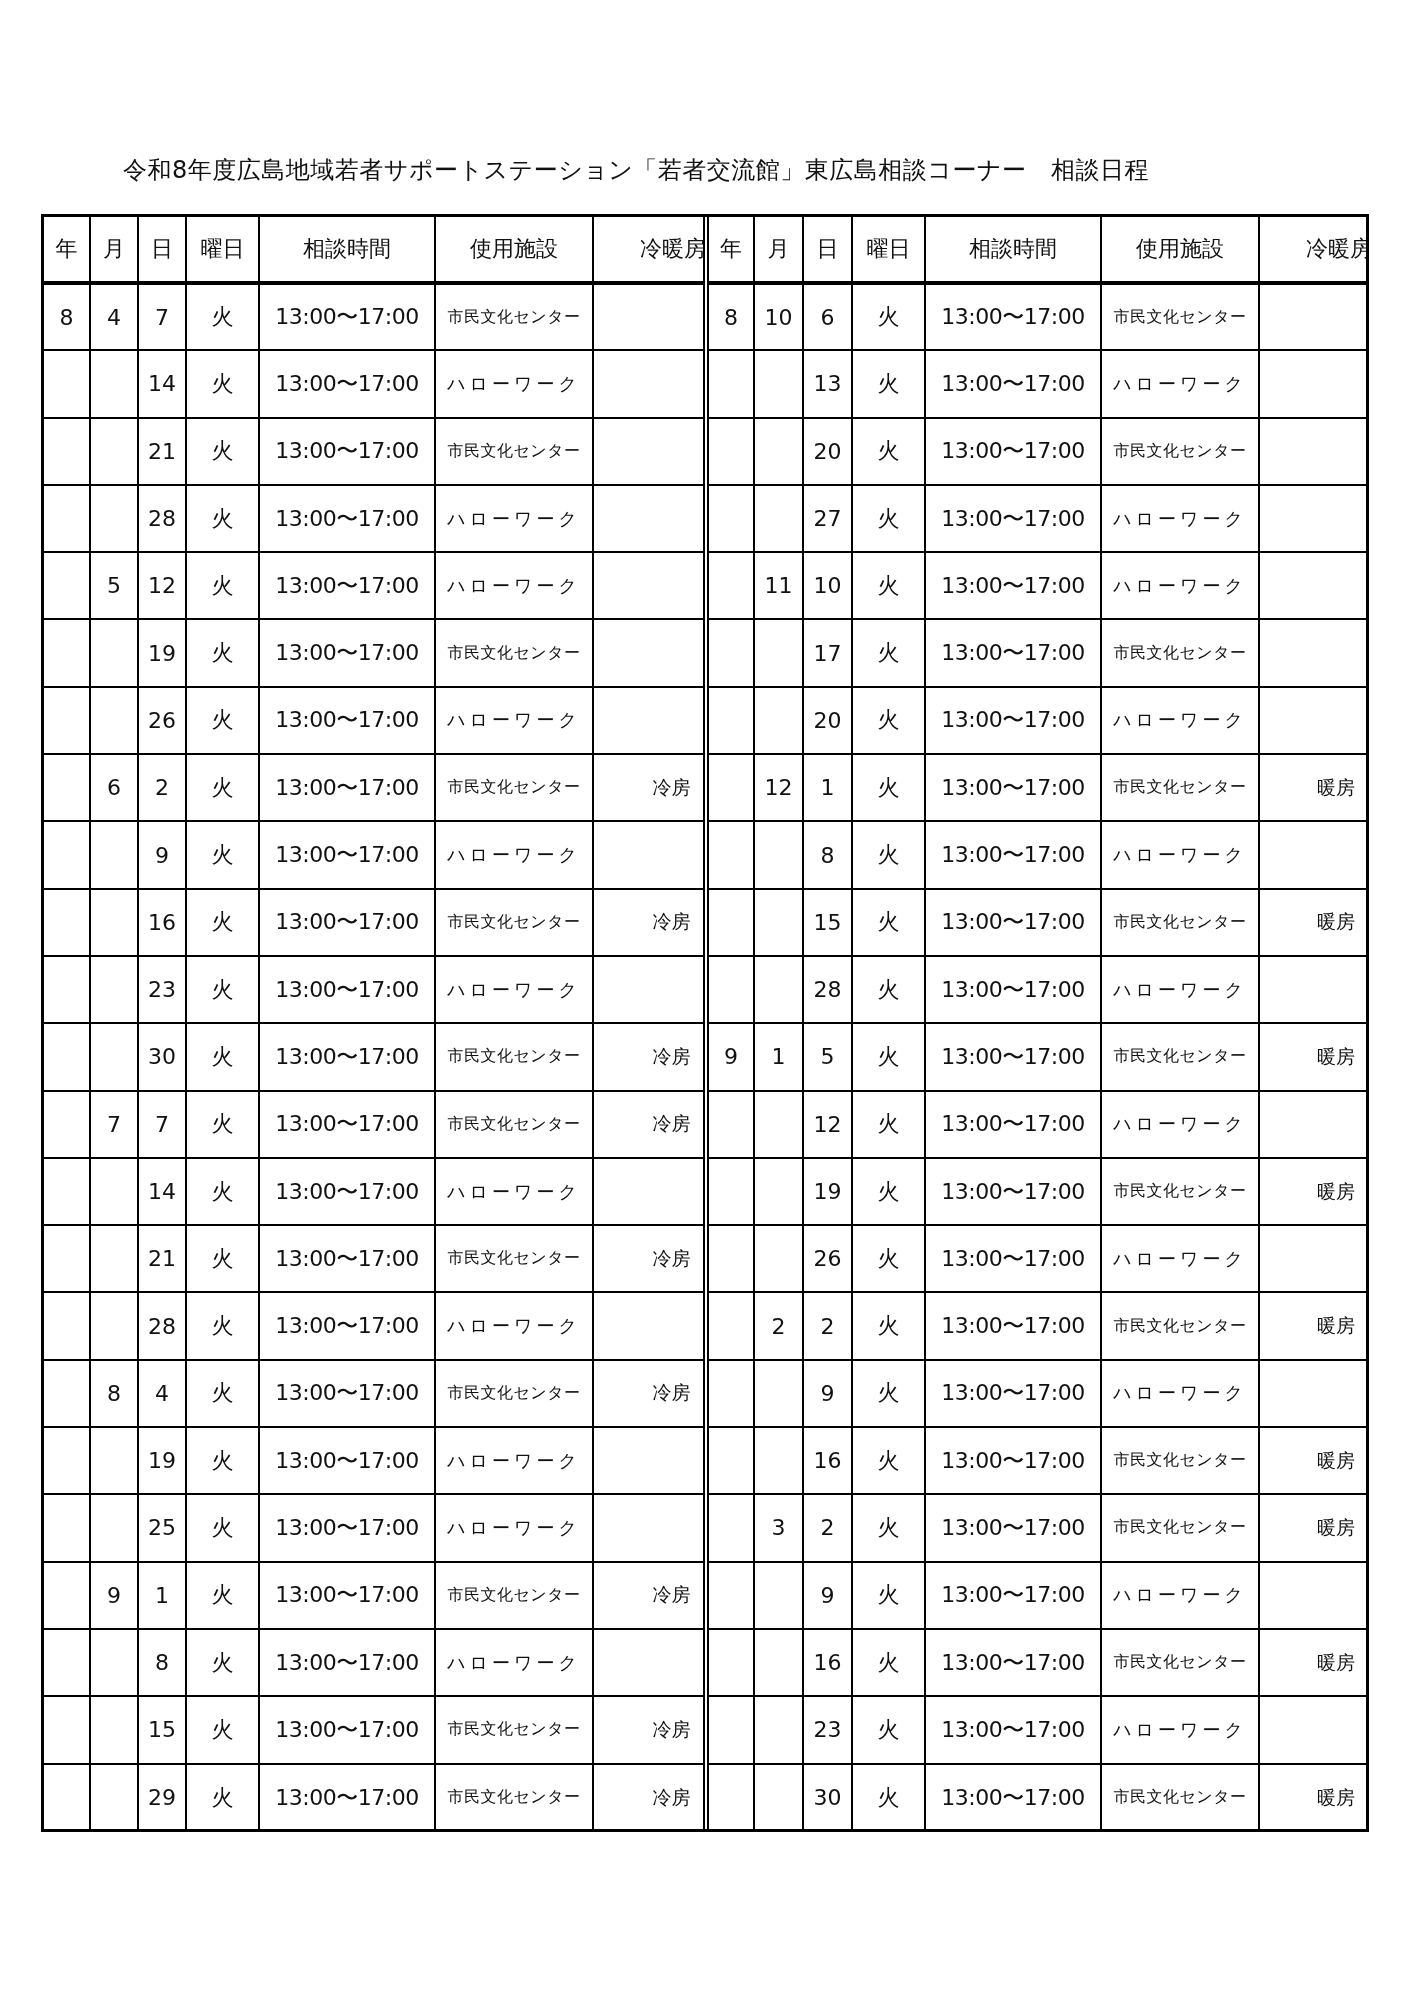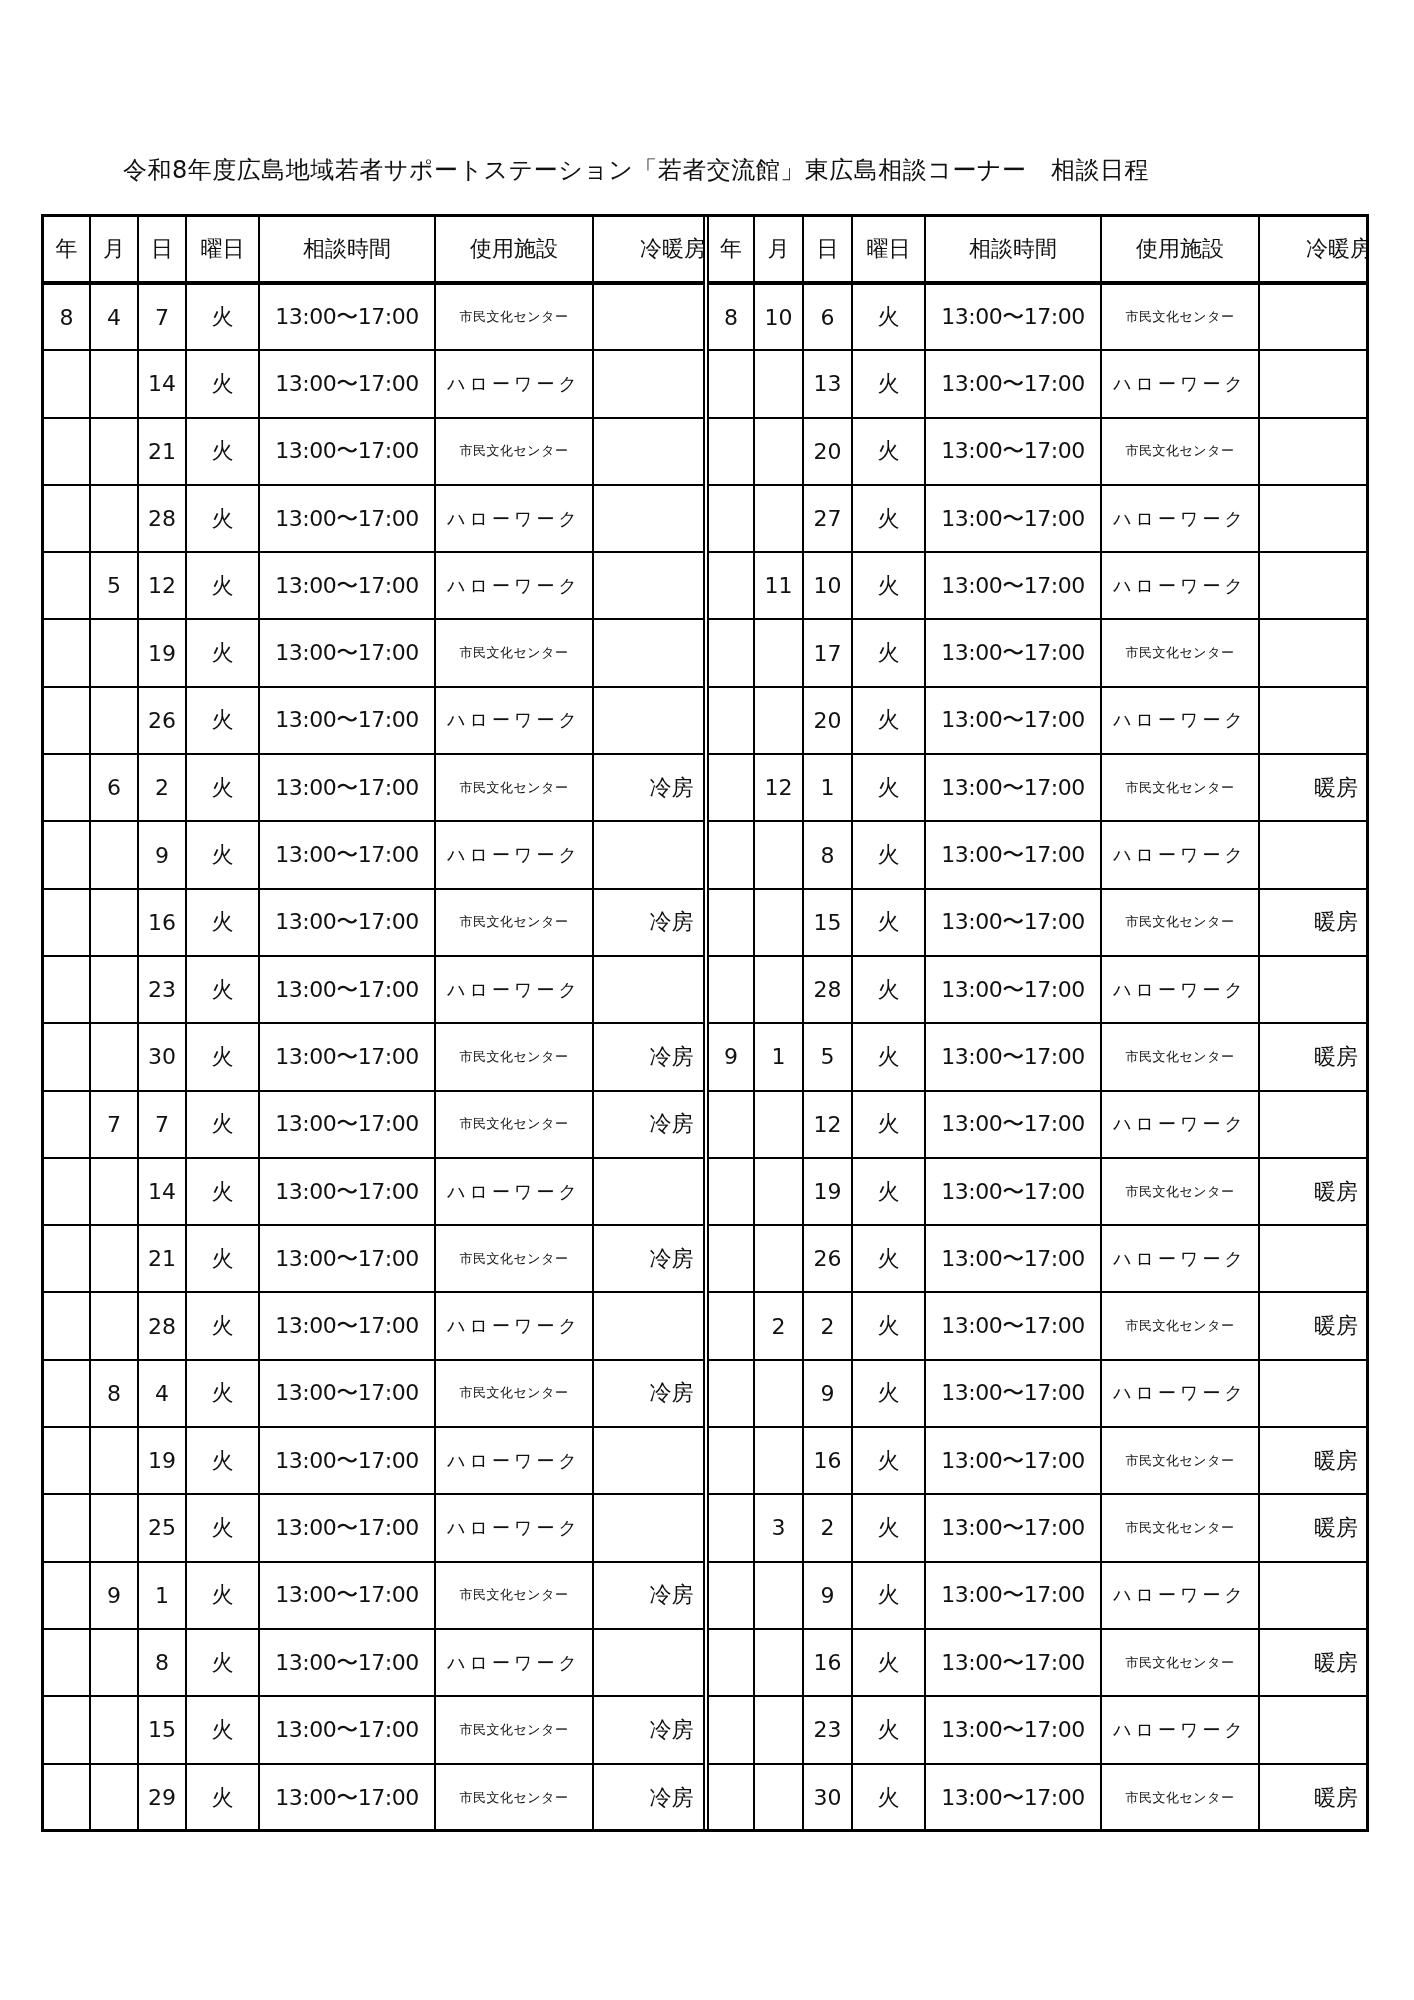--- a/index.html
+++ b/index.html
@@ -17,23 +17,23 @@
            padding:0; overflow:hidden; white-space:nowrap; }
   tr:first-child th { border-top:none; }
   th:first-child, td:first-child { border-left:none; }
   th:last-child, td:last-child { border-right:none;padding-left:46px; }
   tr:last-child td { border-bottom:none;border-radius:18px; }
   thead tr { height:66px; }
   thead th { font-weight:normal; font-size:22px; border-bottom:4px solid #000; }
   tbody tr { height:67.3px; }
   td { font-size:22px; }
   td.time { font-size:22px; letter-spacing:-0.5px; }
-  td.fac-small { font-size:13px; letter-spacing:0.5px;margin-left:24px; }
+  td.fac-small { font-size:16px; letter-spacing:0.5px;margin-left:24px; }
   td.fac-hw { font-size:18px; letter-spacing:4px; }
-  td.hvac { font-size:22px; }
+  td.hvac { font-size:19px; }
 </style>
 </head>
 <body>
 
 <div class="title">令和8年度広島地域若者サポートステーション「若者交流館」東広島相談コーナー　相談日程</div>
 
 <div class="sheet">
   <div class="half left">
     <table>
       <colgroup>

